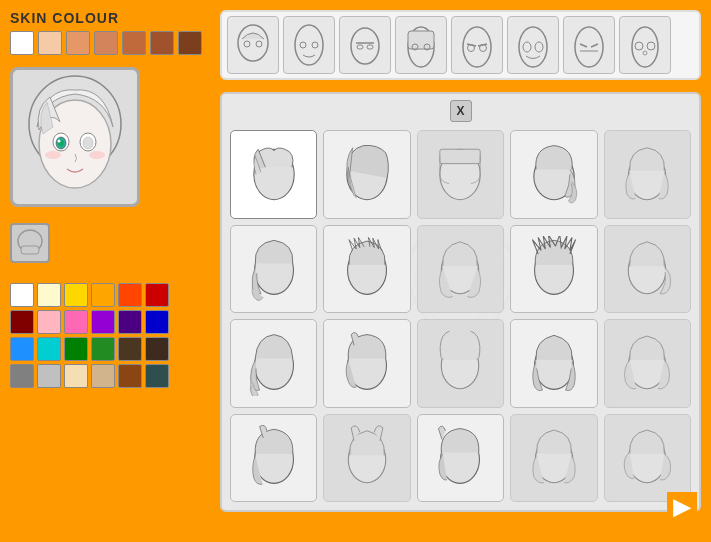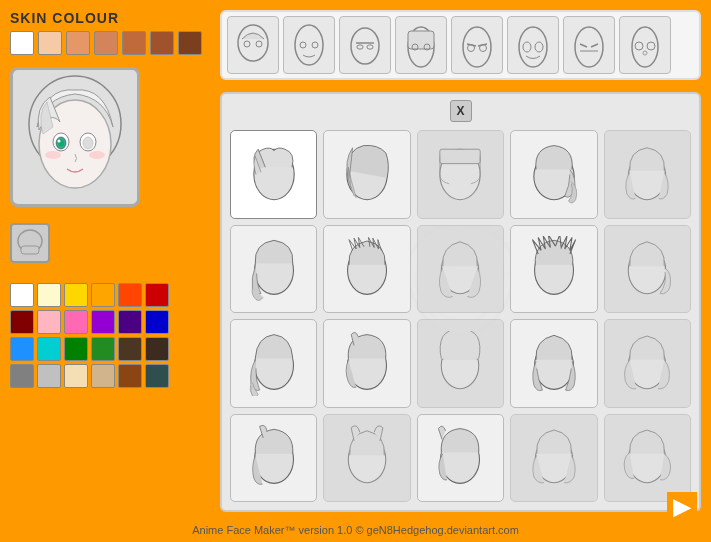--- a/index.html
+++ b/index.html
@@ -580,17 +580,14 @@
         </svg>
       </div>
 
     </div>
   </div>
 
   <button class="next-arrow">
     <span>▶</span>
   </button>
 
-  <div class="footer">
-    <span>Anime Face Maker™ version 1.0 © geN8Hedgehog.deviantart.com</span>
-  </div>
 
 </div>
 
 </body></html>

